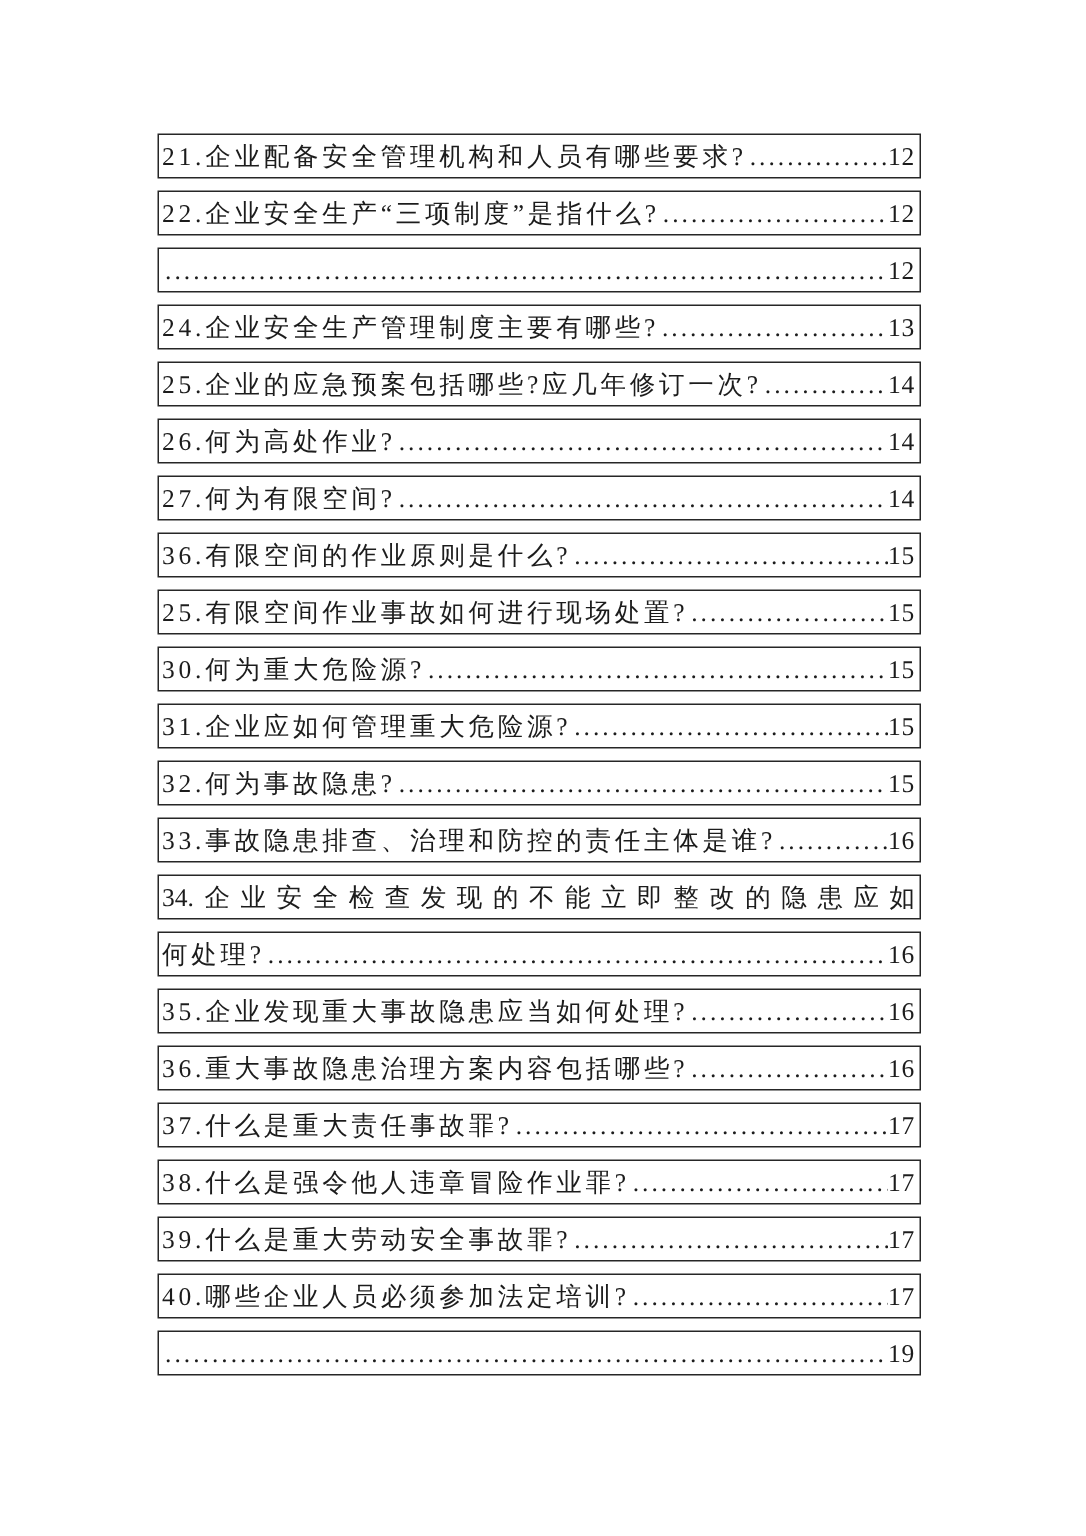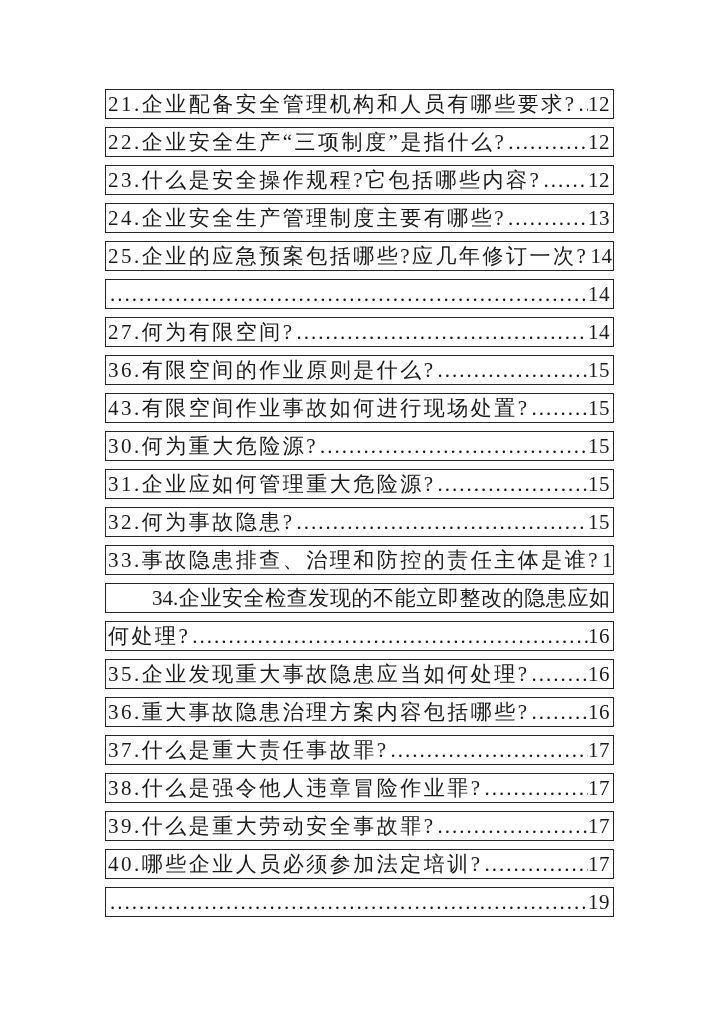--- a/index.html
+++ b/index.html
@@ -27,21 +27,21 @@
     width:509px;
   }
   .toc-row{
     width:100%;
     height:30px;
     border:1px solid var(--line);
     margin-bottom:8px;
     display:flex;
     align-items:center;
     padding:0 3px 0 2px;
-    font-size:21px;
+    font-size:17px;
     line-height:1;
     color:var(--ink);
     overflow:hidden;
     background:var(--bg);
   }
   .toc-text{
     flex:0 0 auto;
     white-space:nowrap;
     letter-spacing:2.5px;
   }
@@ -57,69 +57,68 @@
     flex:0 0 auto;
     letter-spacing:0.5px;
   }
   
   .toc-row.justified .toc-text{
     flex:1 1 auto;
     white-space:normal;
     letter-spacing:0;
     text-align:justify;
     text-align-last:justify;
-    margin-left:44px;
   }
 </style>
 </head>
 <body>
 
 <div class="page">
   <div class="toc">
       <div class="toc-row">
     <span class="toc-text">21.企业配备安全管理机构和人员有哪些要求?</span>
     <span class="toc-dots">..........................................................................................</span>
     <span class="toc-page">12</span>
   </div>
       <div class="toc-row">
     <span class="toc-text">22.企业安全生产“三项制度”是指什么?</span>
     <span class="toc-dots">..........................................................................................</span>
     <span class="toc-page">12</span>
   </div>
       <div class="toc-row">
-    <span class="toc-text">23.什么是安全操作规程?它包括哪些内容?</span>
     <span class="toc-dots">..........................................................................................</span>
     <span class="toc-page">12</span>
   </div>
       <div class="toc-row">
     <span class="toc-text">24.企业安全生产管理制度主要有哪些?</span>
     <span class="toc-dots">..........................................................................................</span>
     <span class="toc-page">13</span>
   </div>
       <div class="toc-row">
     <span class="toc-text">25.企业的应急预案包括哪些?应几年修订一次?</span>
     <span class="toc-dots">..........................................................................................</span>
     <span class="toc-page">14</span>
   </div>
       <div class="toc-row">
+    <span class="toc-text">26.何为高处作业?</span>
     <span class="toc-dots">..........................................................................................</span>
     <span class="toc-page">14</span>
   </div>
       <div class="toc-row">
     <span class="toc-text">27.何为有限空间?</span>
     <span class="toc-dots">..........................................................................................</span>
     <span class="toc-page">14</span>
   </div>
       <div class="toc-row">
     <span class="toc-text">36.有限空间的作业原则是什么?</span>
     <span class="toc-dots">..........................................................................................</span>
     <span class="toc-page">15</span>
   </div>
       <div class="toc-row">
-    <span class="toc-text">43.有限空间作业事故如何进行现场处置?</span>
+    <span class="toc-text">25.有限空间作业事故如何进行现场处置?</span>
     <span class="toc-dots">..........................................................................................</span>
     <span class="toc-page">15</span>
   </div>
       <div class="toc-row">
     <span class="toc-text">30.何为重大危险源?</span>
     <span class="toc-dots">..........................................................................................</span>
     <span class="toc-page">15</span>
   </div>
       <div class="toc-row">
     <span class="toc-text">31.企业应如何管理重大危险源?</span>

